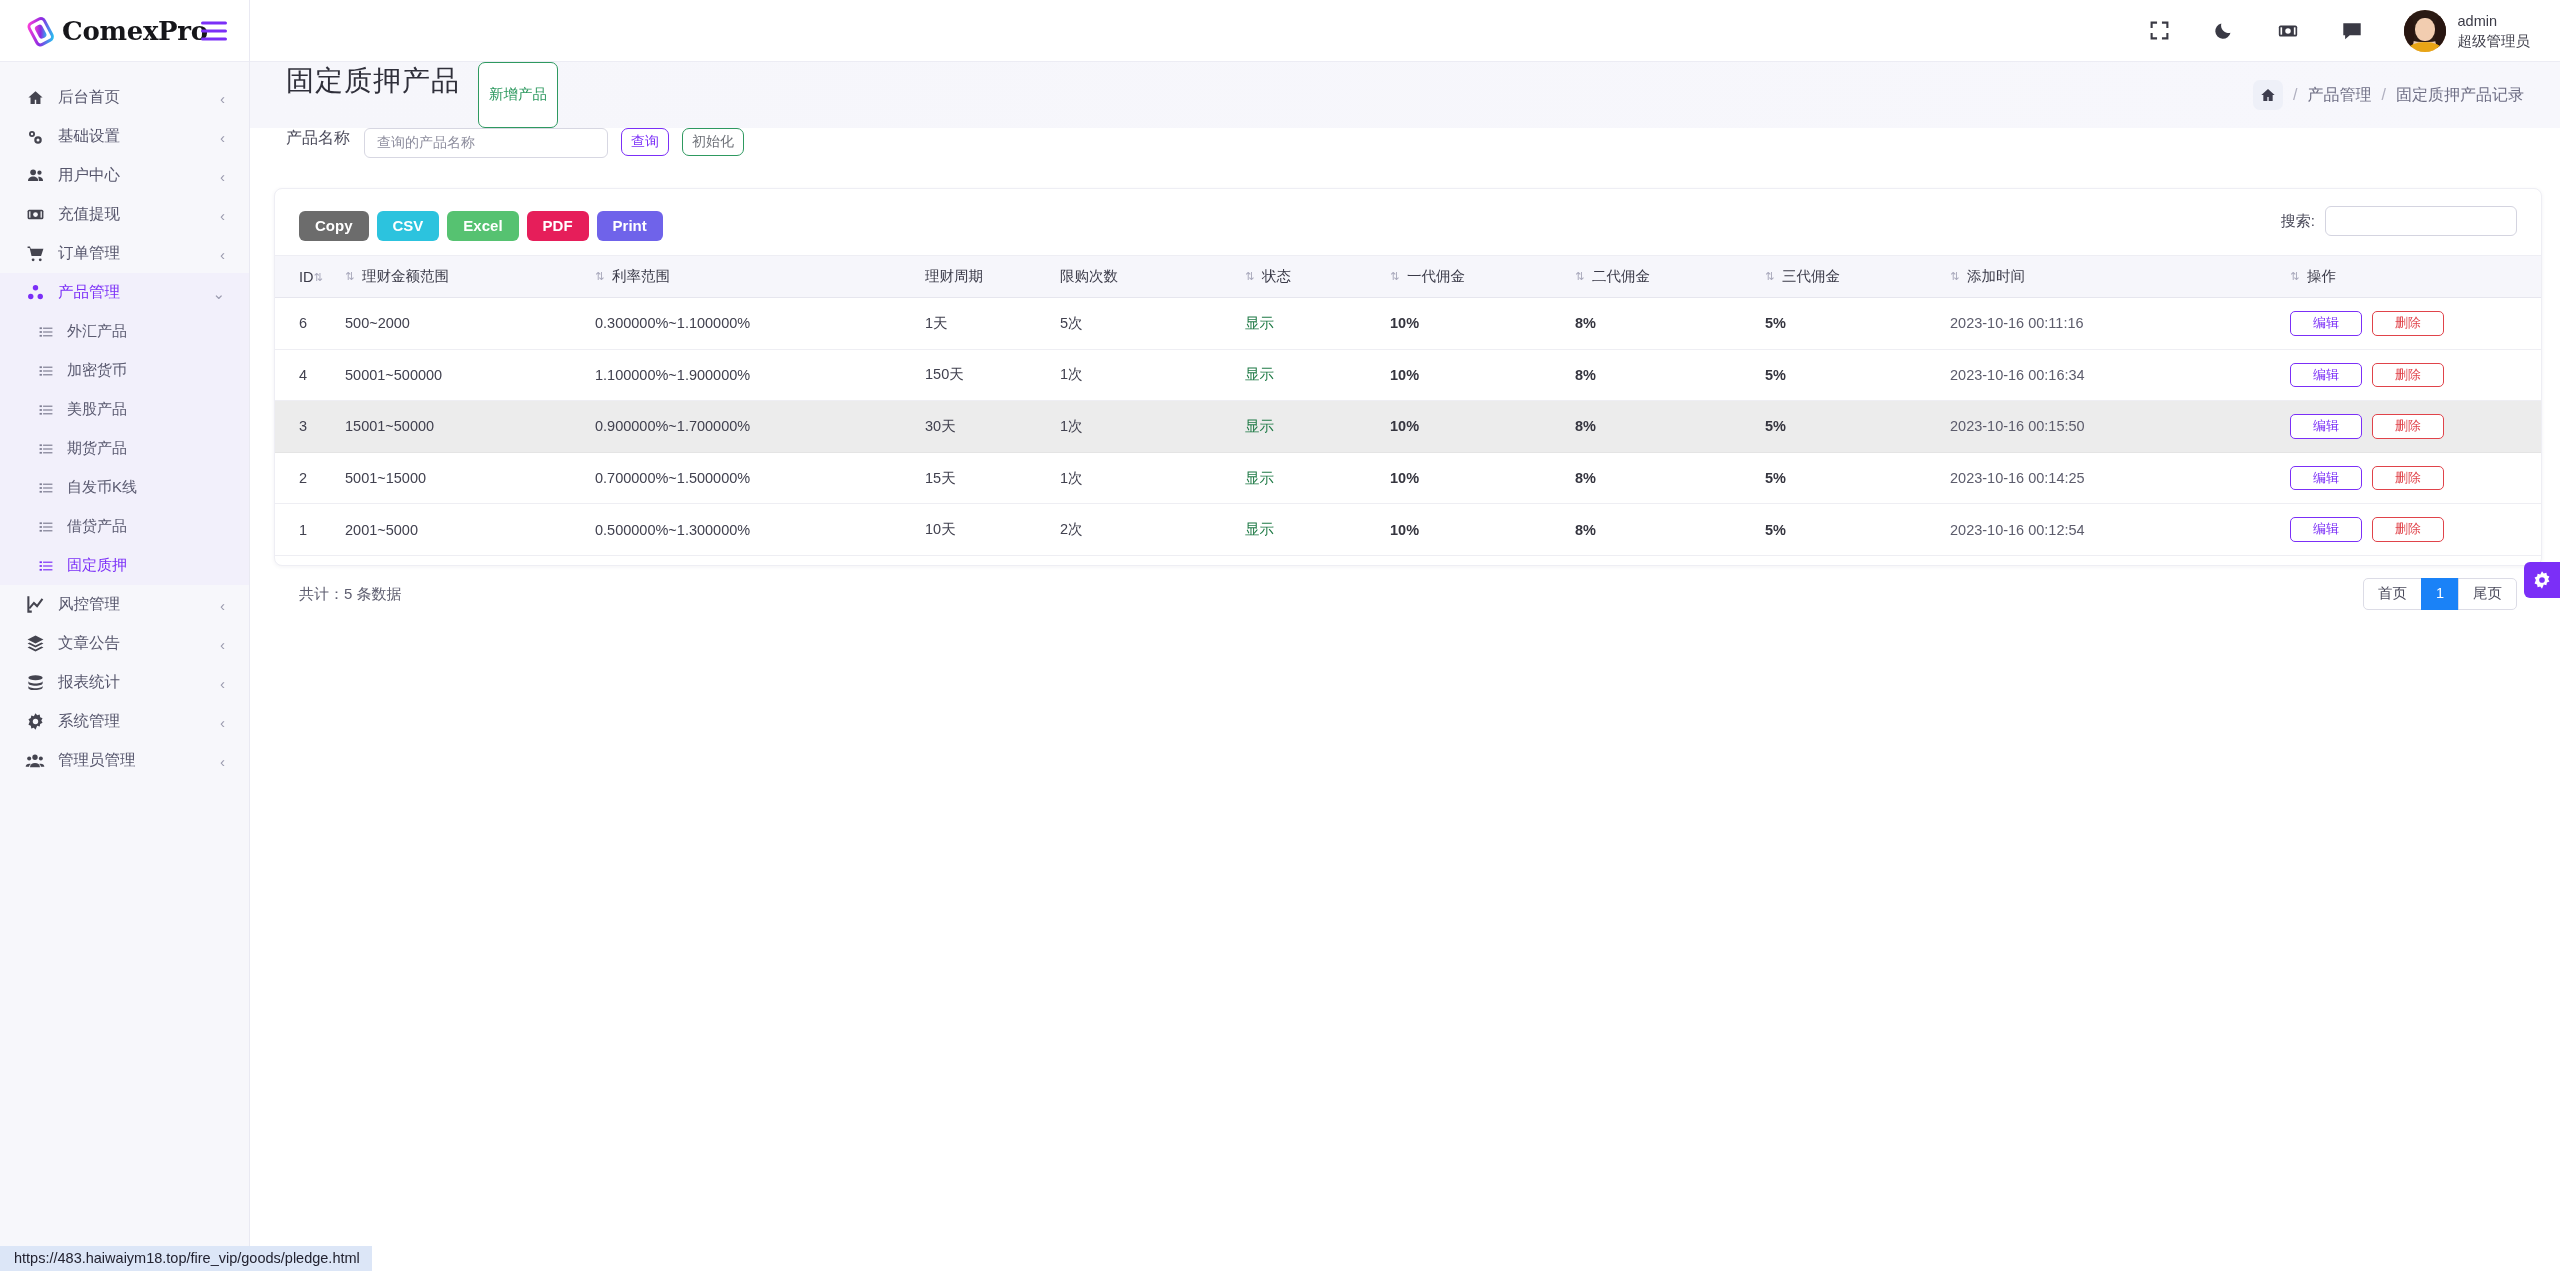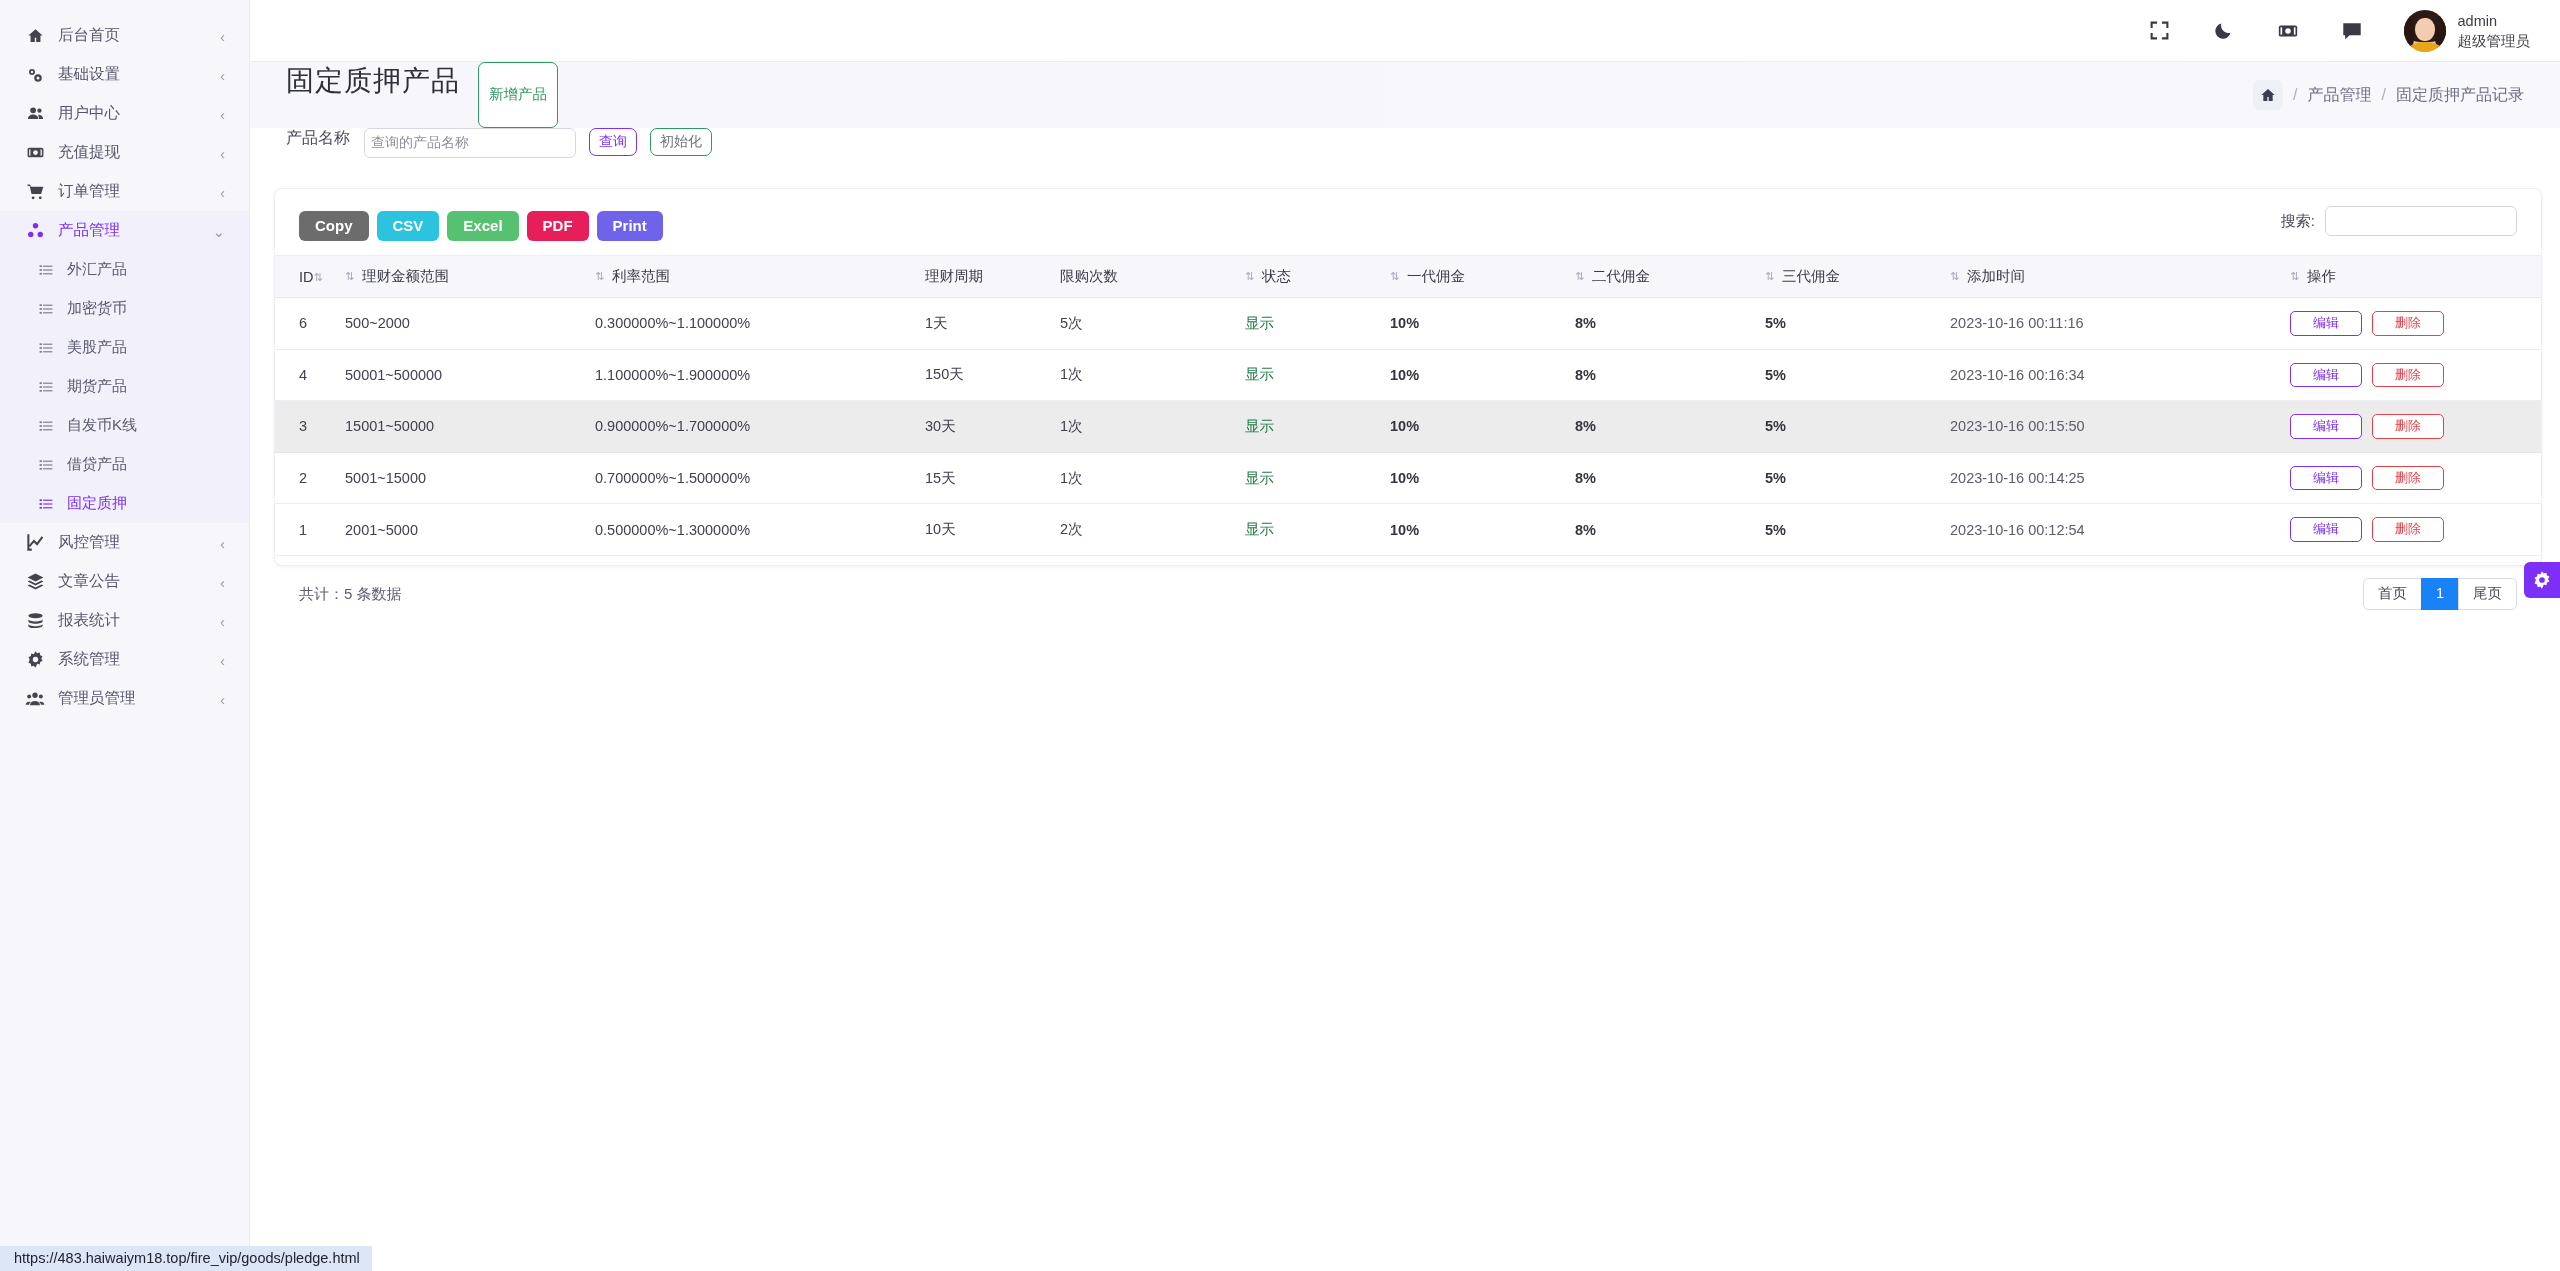--- a/index.html
+++ b/index.html
@@ -173,23 +173,23 @@
   #filter-bar {
     position: absolute; left: 250px; top: 128px;
     width: 2310px; height: 52px;
     background: #ffffff;
     display: flex; align-items: flex-start;
     padding-left: 36px;
     z-index: 8;
   }
   #filter-label { font-size: 16px; color: #4a4a5a; margin-right: 14px; }
   #filter-input {
-    width: 212px; height: 30px;
+    width: 244px; height: 30px;
     border: 1px solid #d7d7e2; border-radius: 6px;
-    padding: 0 6px; font-size: 14px; color: #33333f;
+    padding: 0 12px; font-size: 14px; color: #33333f;
     outline: none;
     font-family: Liberation Mono, monospace;
   }
   #filter-input::placeholder { color: #8e8e9e; }
   .pill-btn {
     margin-left: 13px; border-radius: 7px;
     background: #ffffff; cursor: pointer;
     font-size: 14px; padding: 4px 9px 5px;
     line-height: 1.2;
   }
@@ -323,20 +323,41 @@
     padding: 4px 12px 5px 14px;
     z-index: 40;
     white-space: nowrap;
   }
 </style>
 </head>
 <body>
 
 <div id="sidebar">
 
+  <div id="brand">
+    <svg class="logo-mark" viewBox="0 0 32 32">
+      <defs>
+        <linearGradient id="lg" x1="0" y1="0" x2="1" y2="1">
+          <stop offset="0%" stop-color="#ff3fd8"></stop>
+          <stop offset="50%" stop-color="#8a2be2"></stop>
+          <stop offset="100%" stop-color="#23c6f0"></stop>
+        </linearGradient>
+      </defs>
+      <g transform="rotate(-28 16 16)">
+        <rect x="6" y="4" width="17" height="24" rx="4" fill="none" stroke="url(#lg)" stroke-width="3"></rect>
+        <rect x="10.5" y="9" width="8" height="14" rx="3" fill="url(#lg)"></rect>
+      </g>
+    </svg>
+    <div class="brand-text">ComexPro</div>
+    <div id="hamburger">
+      <span></span>
+        <span></span>
+        <span></span>
+    </div>
+  </div>
 
   <div class="nav-list">
 
     <div class="nav-item">
       <span class="nav-icon">
         <svg width="17" height="17" viewBox="0 0 24 24" fill="currentColor">
             <path d="M12 3 2 12h3v9h6v-6h2v6h6v-9h3z"></path>
           </svg>
       </span>
       <span class="nav-label">后台首页</span>

